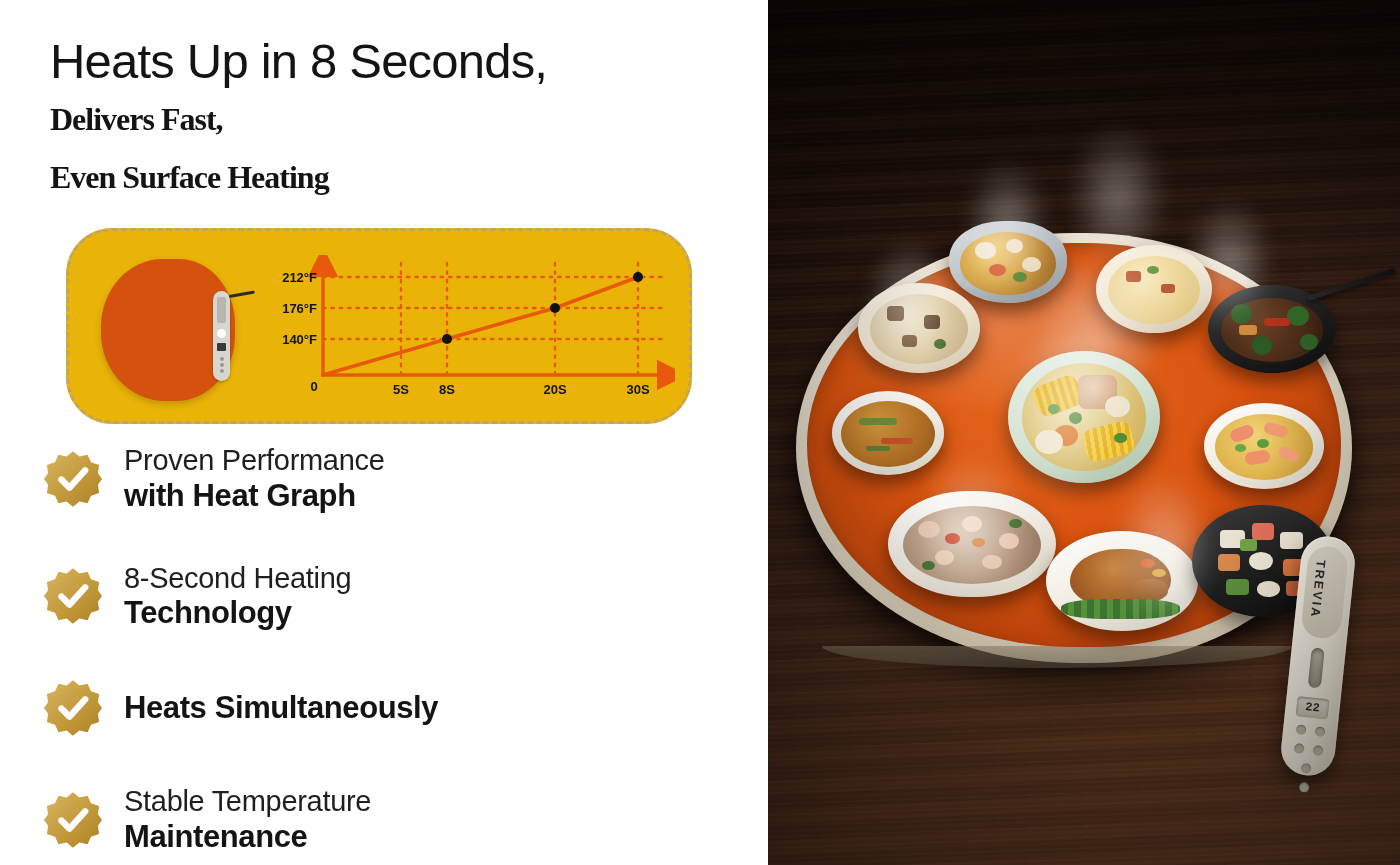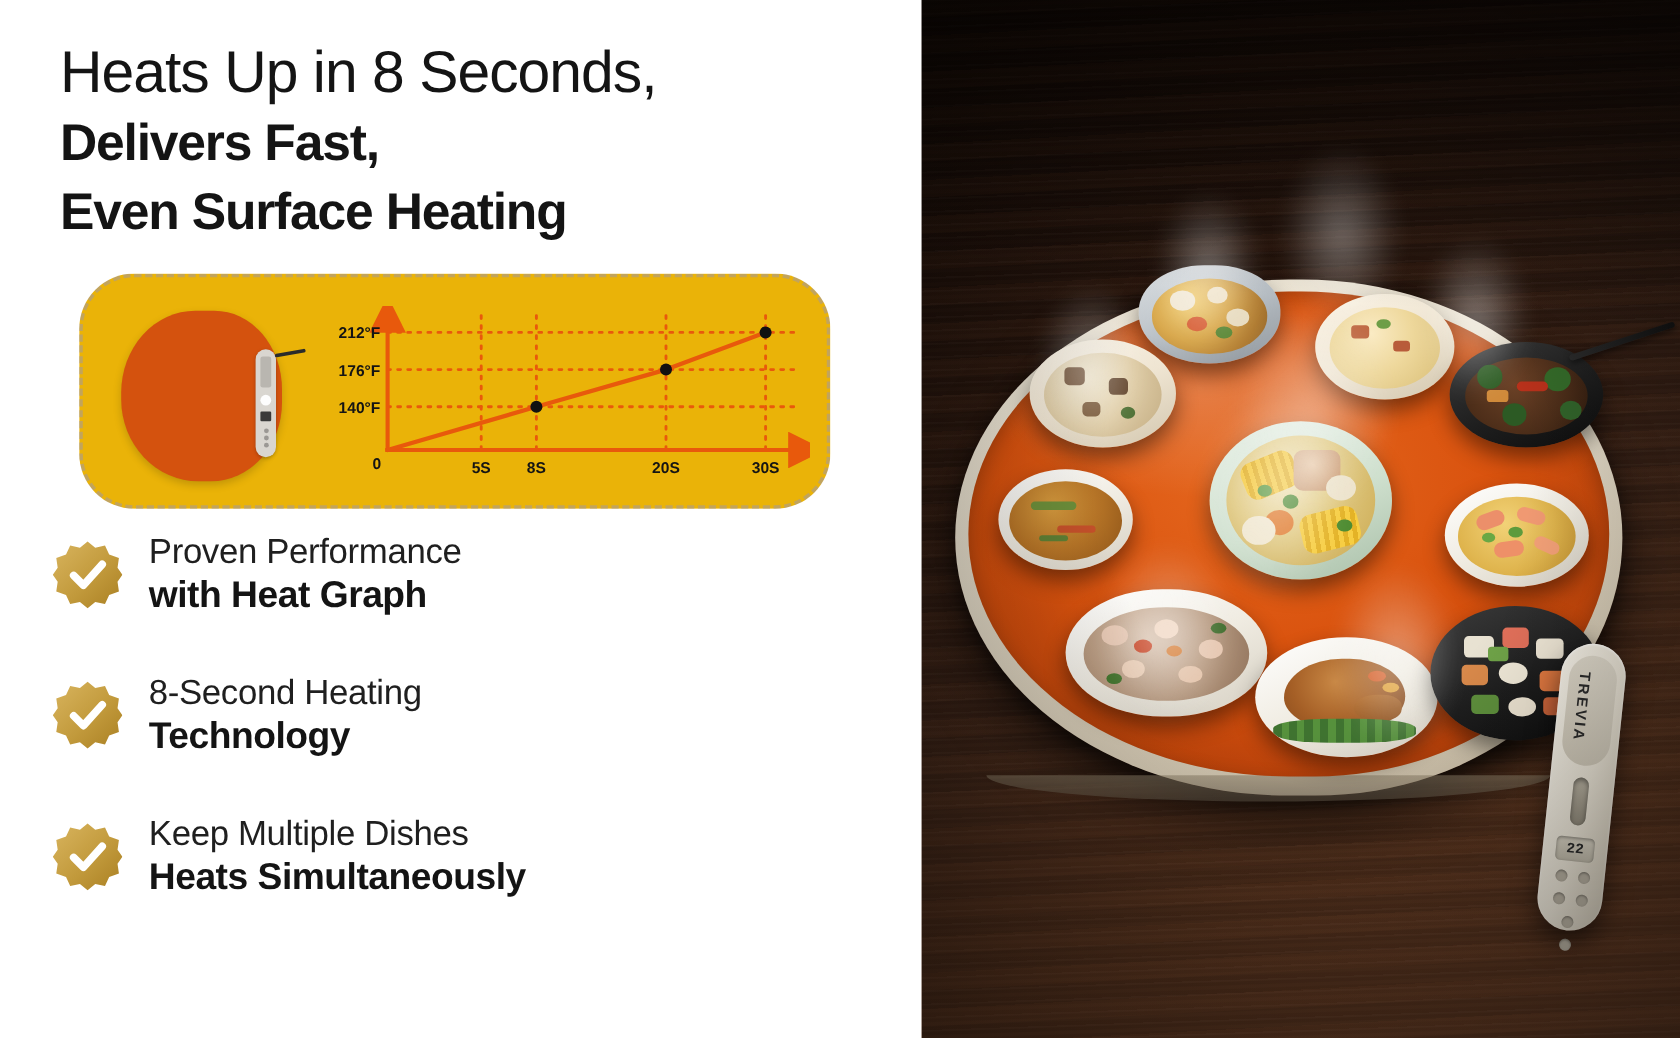--- a/index.html
+++ b/index.html
@@ -8,21 +8,21 @@
   body { font-family:"Liberation Sans", sans-serif; }
 
   .page { position:relative; width:1400px; height:865px; display:flex; }
 
   
   .left-panel { position:relative; width:768px; height:776px; background:#ffffff; flex:0 0 768px; }
 
   .headline { position:absolute; left:50px; top:32px; width:680px; }
   .headline .l1 { font-size:49px; line-height:58px; font-weight:400; letter-spacing:-0.8px; color:#141414; white-space:nowrap; }
   .headline .l2,
-  .headline .l3 { font-size:43px; line-height:58px; font-weight:800; letter-spacing:-1.0px; color:#141414; white-space:nowrap; }
+  .headline .l3 { font-size:32px; line-height:58px; font-weight:800; letter-spacing:-1.0px; color:#141414; white-space:nowrap;font-family:Liberation Serif, serif; }
 
   
   .graph-card { position:absolute; left:66px; top:228px; width:626px; height:196px;
                 border:3.5px dashed #C2A45C; border-radius:46px; background:#eab308; }
 
   
   .mat-illus { position:absolute; left:32px; top:24px; width:150px; height:150px; }
   .mat-body { position:absolute; left:0; top:4px; width:134px; height:142px; background:#D4520E;
               border-radius:46% 42% 44% 48% / 48% 46% 46% 48%;
               box-shadow:0 3px 7px rgba(0,0,0,.18); }
@@ -243,25 +243,36 @@
       </div>
 
       <div class="feature">
         <div class="badge">
           <svg width="58" height="58" viewBox="0 0 100 100">
             <path fill="url(#g1)" d="M50 2 L61 11 L75 8 L81 21 L95 26 L93 40 L100 50 L93 60 L95 74 L81 79 L75 92 L61 89 L50 98 L39 89 L25 92 L19 79 L5 74 L7 60 L0 50 L7 40 L5 26 L19 21 L25 8 L39 11 Z"></path>
             <path d="M30 51 L44 65 L71 35" fill="none" stroke="#FFFFFF" stroke-width="11" stroke-linecap="round" stroke-linejoin="round"></path>
           </svg>
         </div>
         <div class="feat-text">
-          <div class="t1">Keep Multiple Dishes</div>
           <div class="t2">Heats Simultaneously</div>
         </div>
       </div>
 
+      <div class="feature">
+        <div class="badge">
+          <svg width="58" height="58" viewBox="0 0 100 100">
+            <path fill="url(#g1)" d="M50 2 L61 11 L75 8 L81 21 L95 26 L93 40 L100 50 L93 60 L95 74 L81 79 L75 92 L61 89 L50 98 L39 89 L25 92 L19 79 L5 74 L7 60 L0 50 L7 40 L5 26 L19 21 L25 8 L39 11 Z"></path>
+            <path d="M30 51 L44 65 L71 35" fill="none" stroke="#FFFFFF" stroke-width="11" stroke-linecap="round" stroke-linejoin="round"></path>
+          </svg>
+        </div>
+        <div class="feat-text">
+          <div class="t1">Stable Temperature</div>
+          <div class="t2">Maintenance</div>
+        </div>
+      </div>
 
     </div>
   </div>
 
   <div class="photo">
     <div class="wood-grain"></div>
     <div class="wood-grain2"></div>
 
     <div class="mat-wrap">
       <div class="mat-rim"></div>

